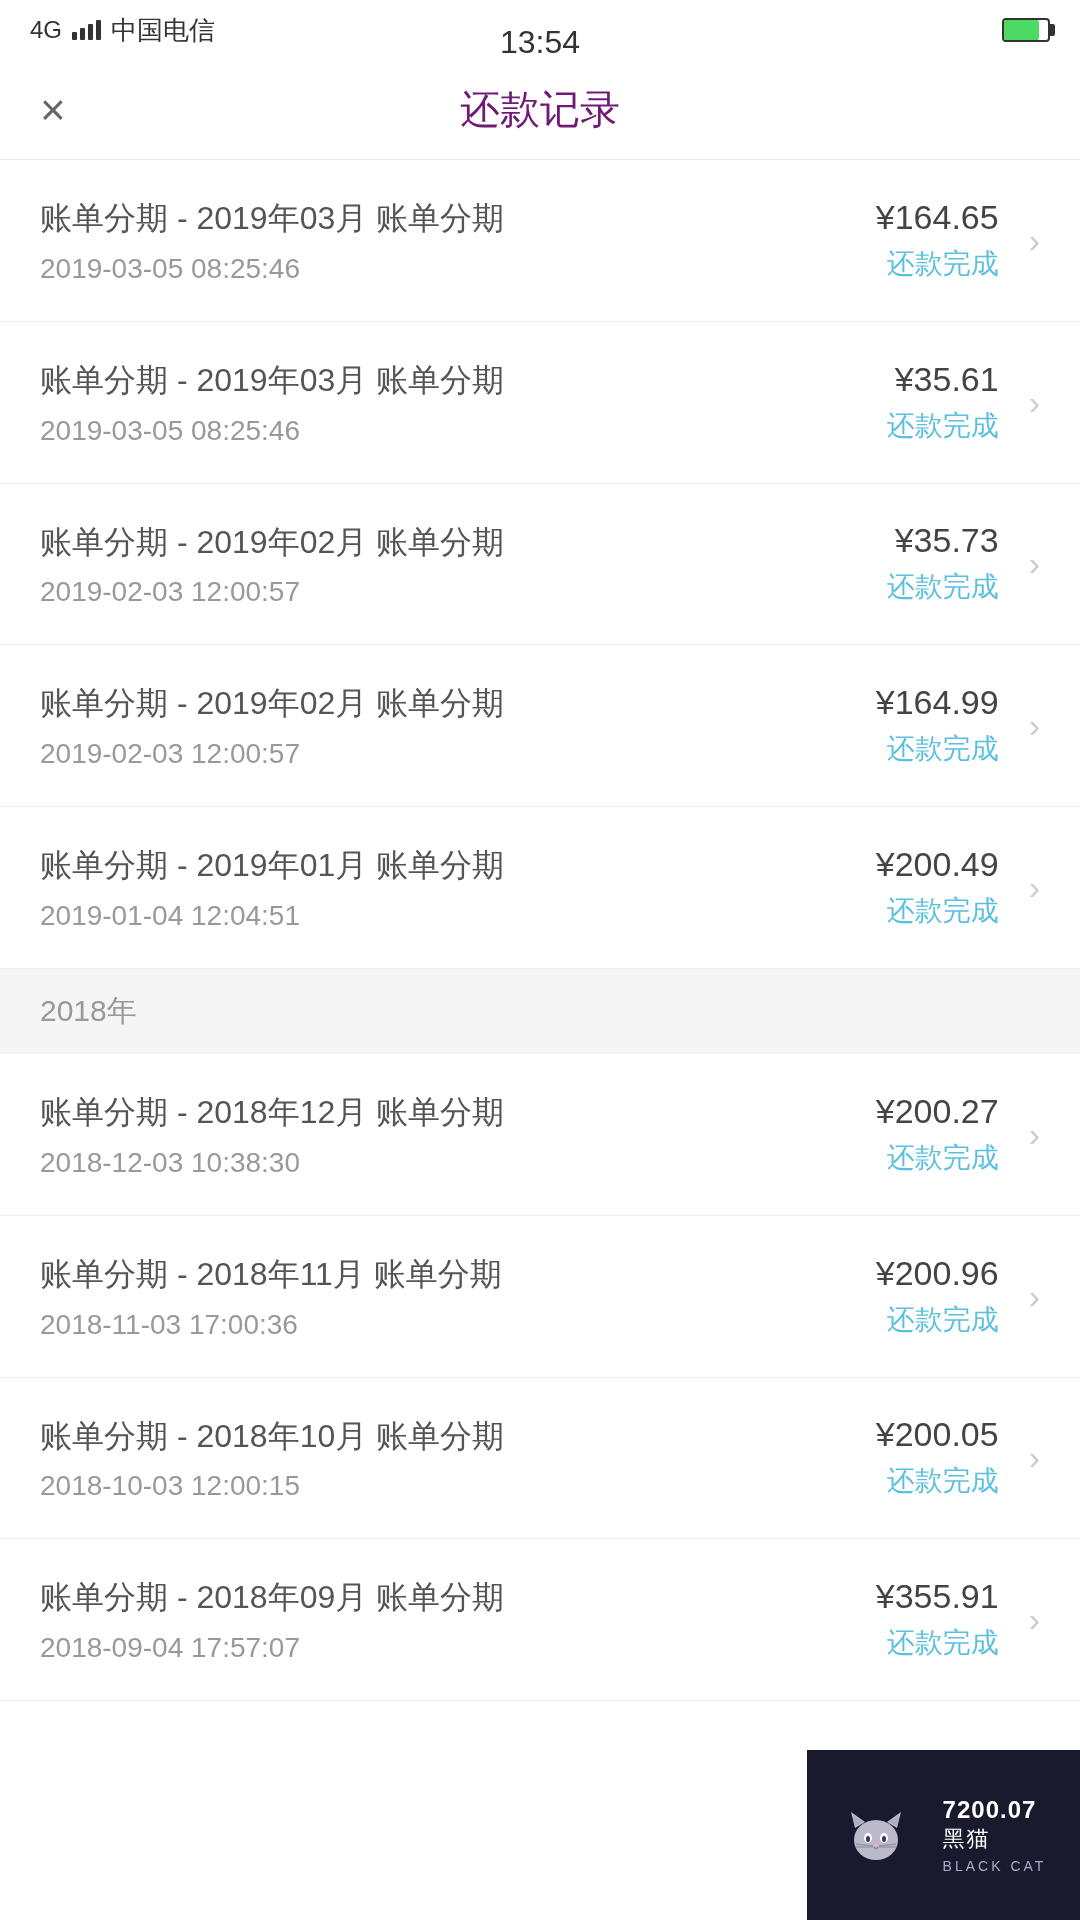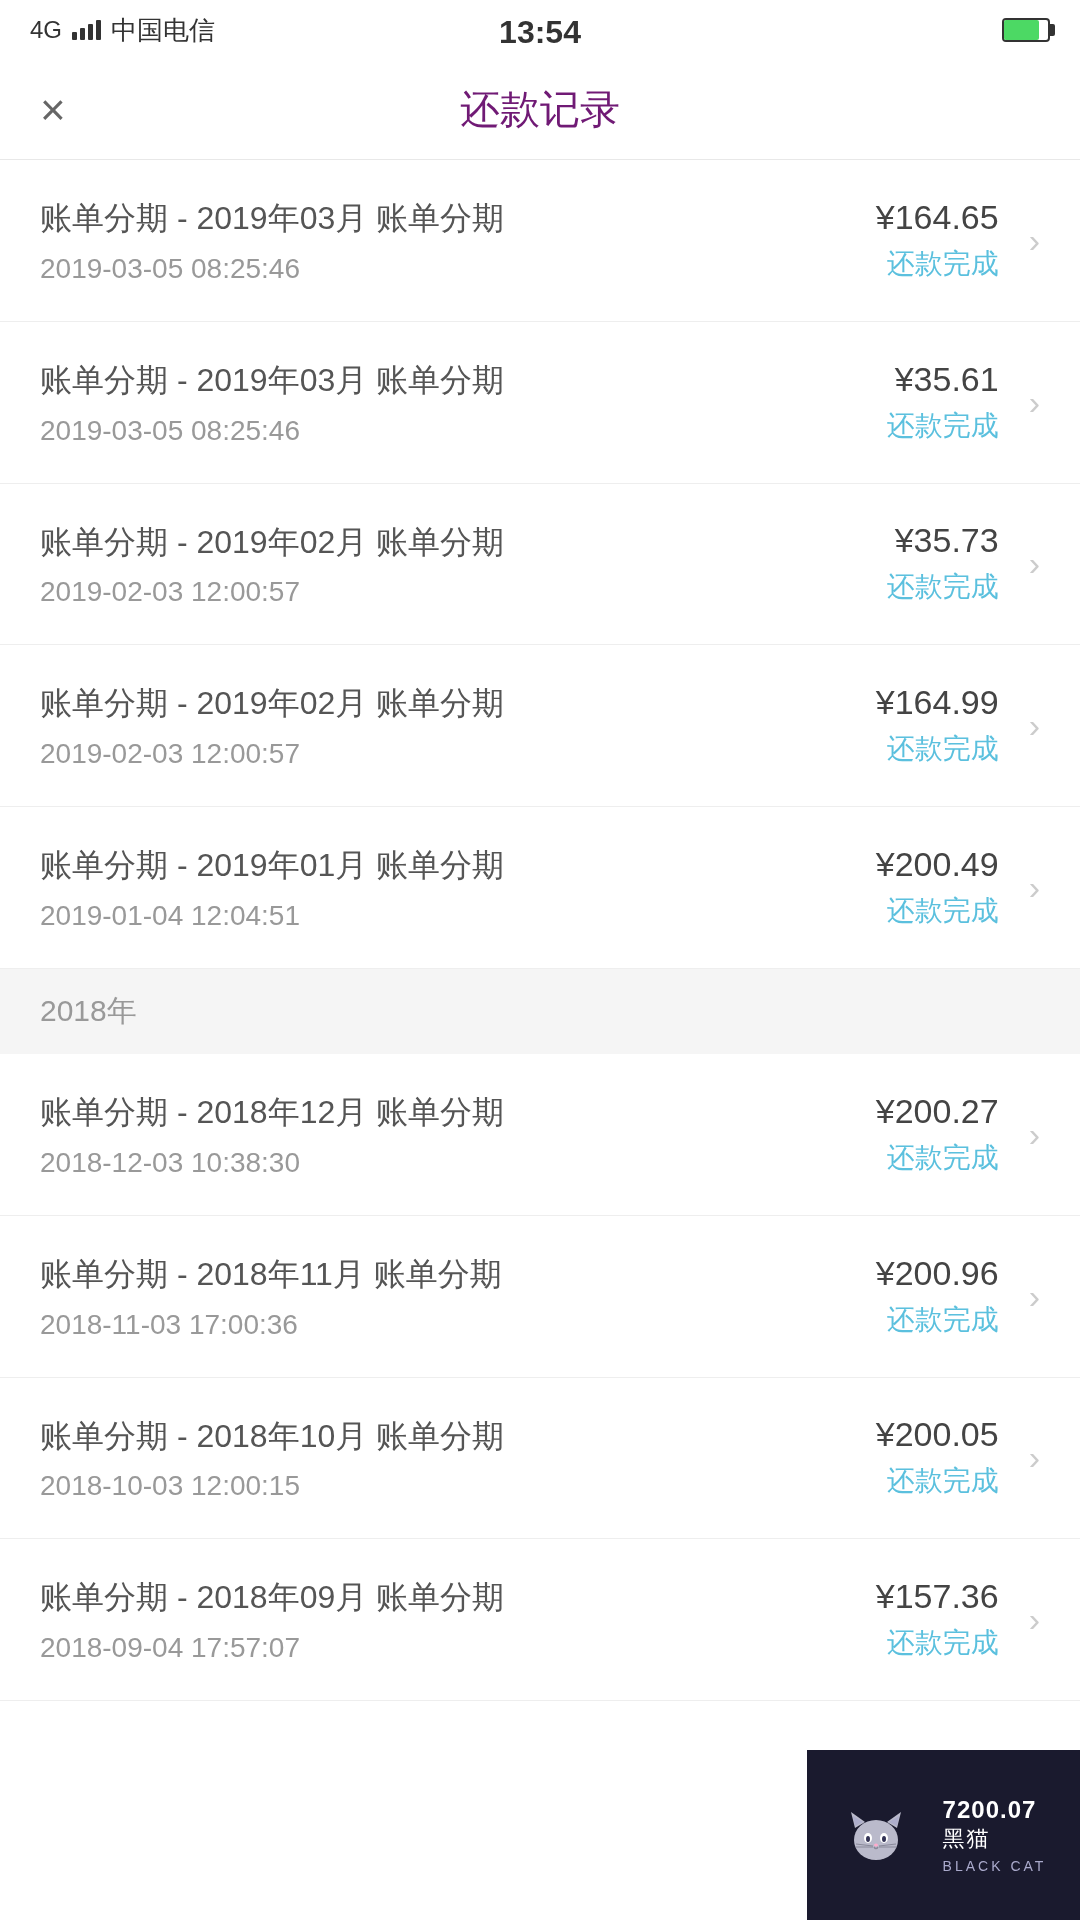--- a/index.html
+++ b/index.html
@@ -25,26 +25,26 @@
     }
     .status-left {
       display: flex;
       align-items: center;
       gap: 10px;
       font-size: 26px;
       color: #333;
     }
     .status-time {
       font-size: 32px;
-      font-weight: 700;
+      font-weight: 400;
       color: #333;
       position: absolute;
       left: 50%;
       transform: translateX(-50%);
-      top: 14px;
+      top: 24px;
     }
     .status-right {
       display: flex;
       align-items: center;
       gap: 10px;
     }
     .battery-icon {
       width: 48px;
       height: 24px;
       border: 2px solid #333;
@@ -341,21 +341,21 @@
     </div>
     <span class="chevron">›</span>
   </div>
 
   <div class="record-item">
     <div class="record-left">
       <div class="record-title">账单分期 - 2018年09月 账单分期</div>
       <div class="record-date">2018-09-04 17:57:07</div>
     </div>
     <div class="record-right">
-      <span class="record-amount">¥157.36</span>
+      <span class="record-amount">¥355.91</span>
       <span class="record-status">还款完成</span>
     </div>
     <span class="chevron">›</span>
   </div>
 
 </div>
 
 <div class="black-cat-watermark">
   <div class="cat-logo-area">
 

